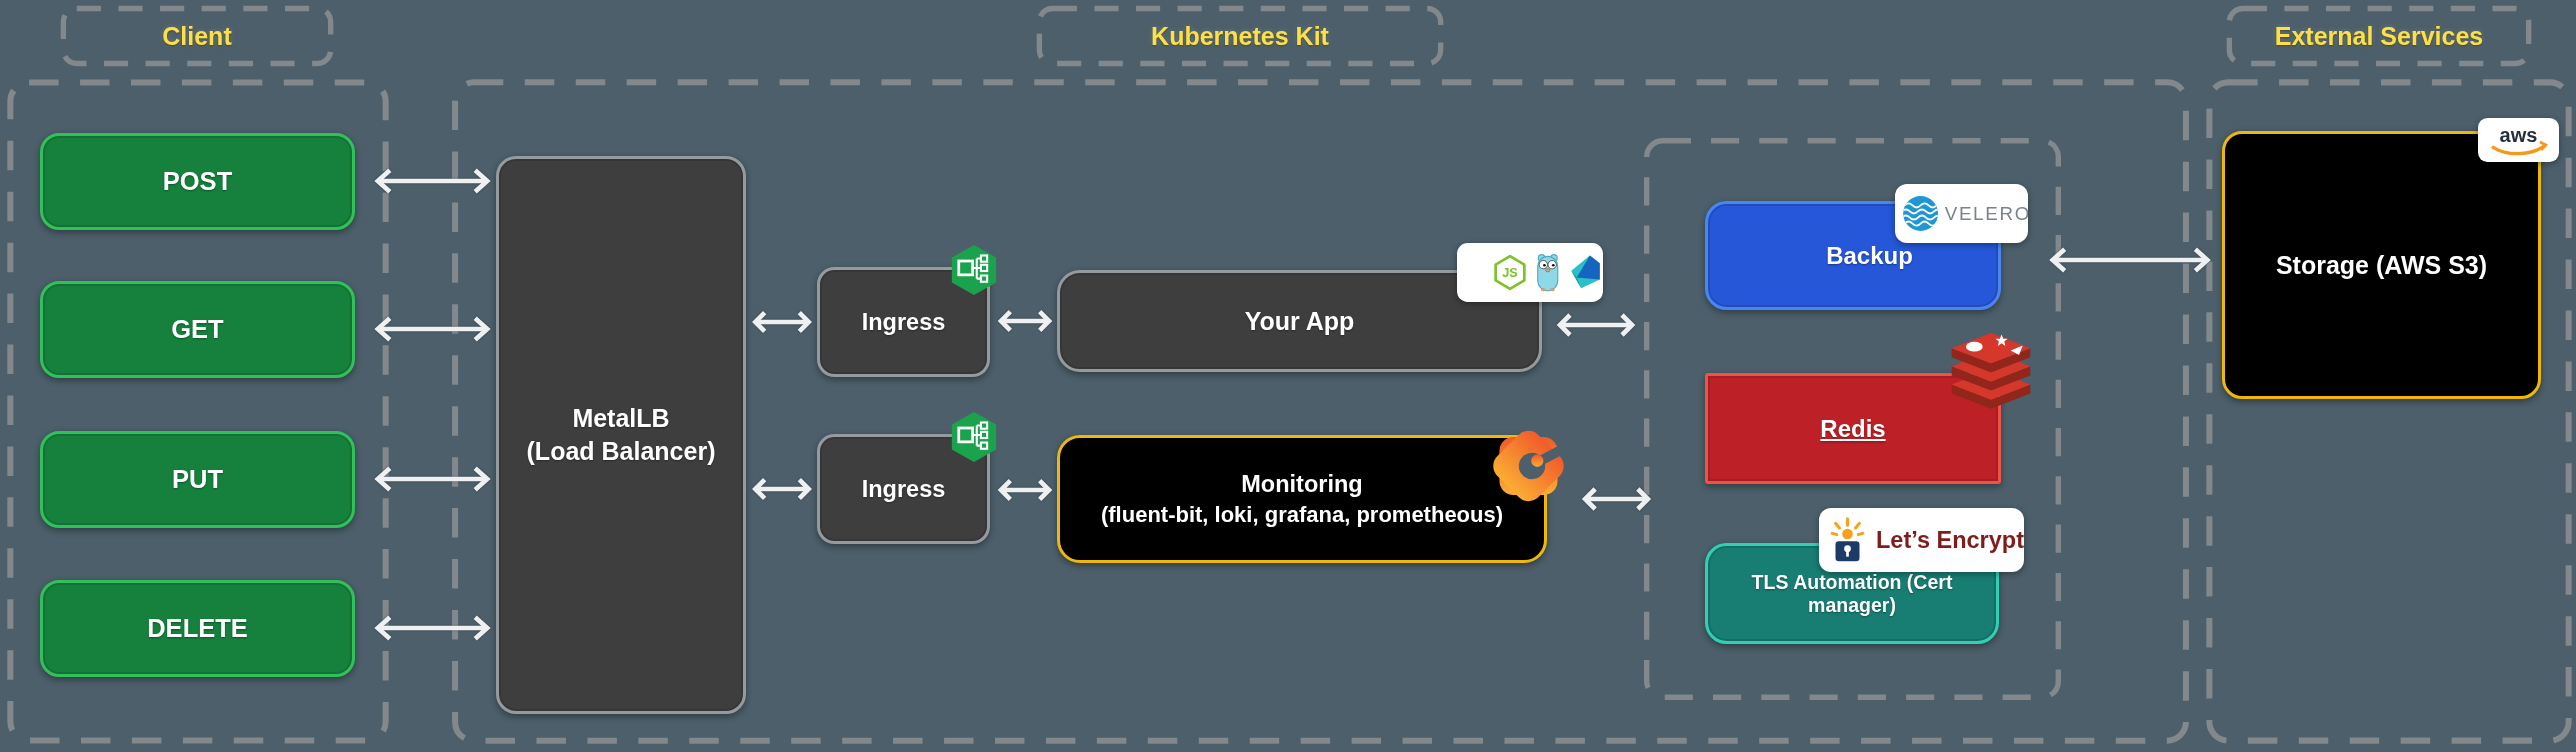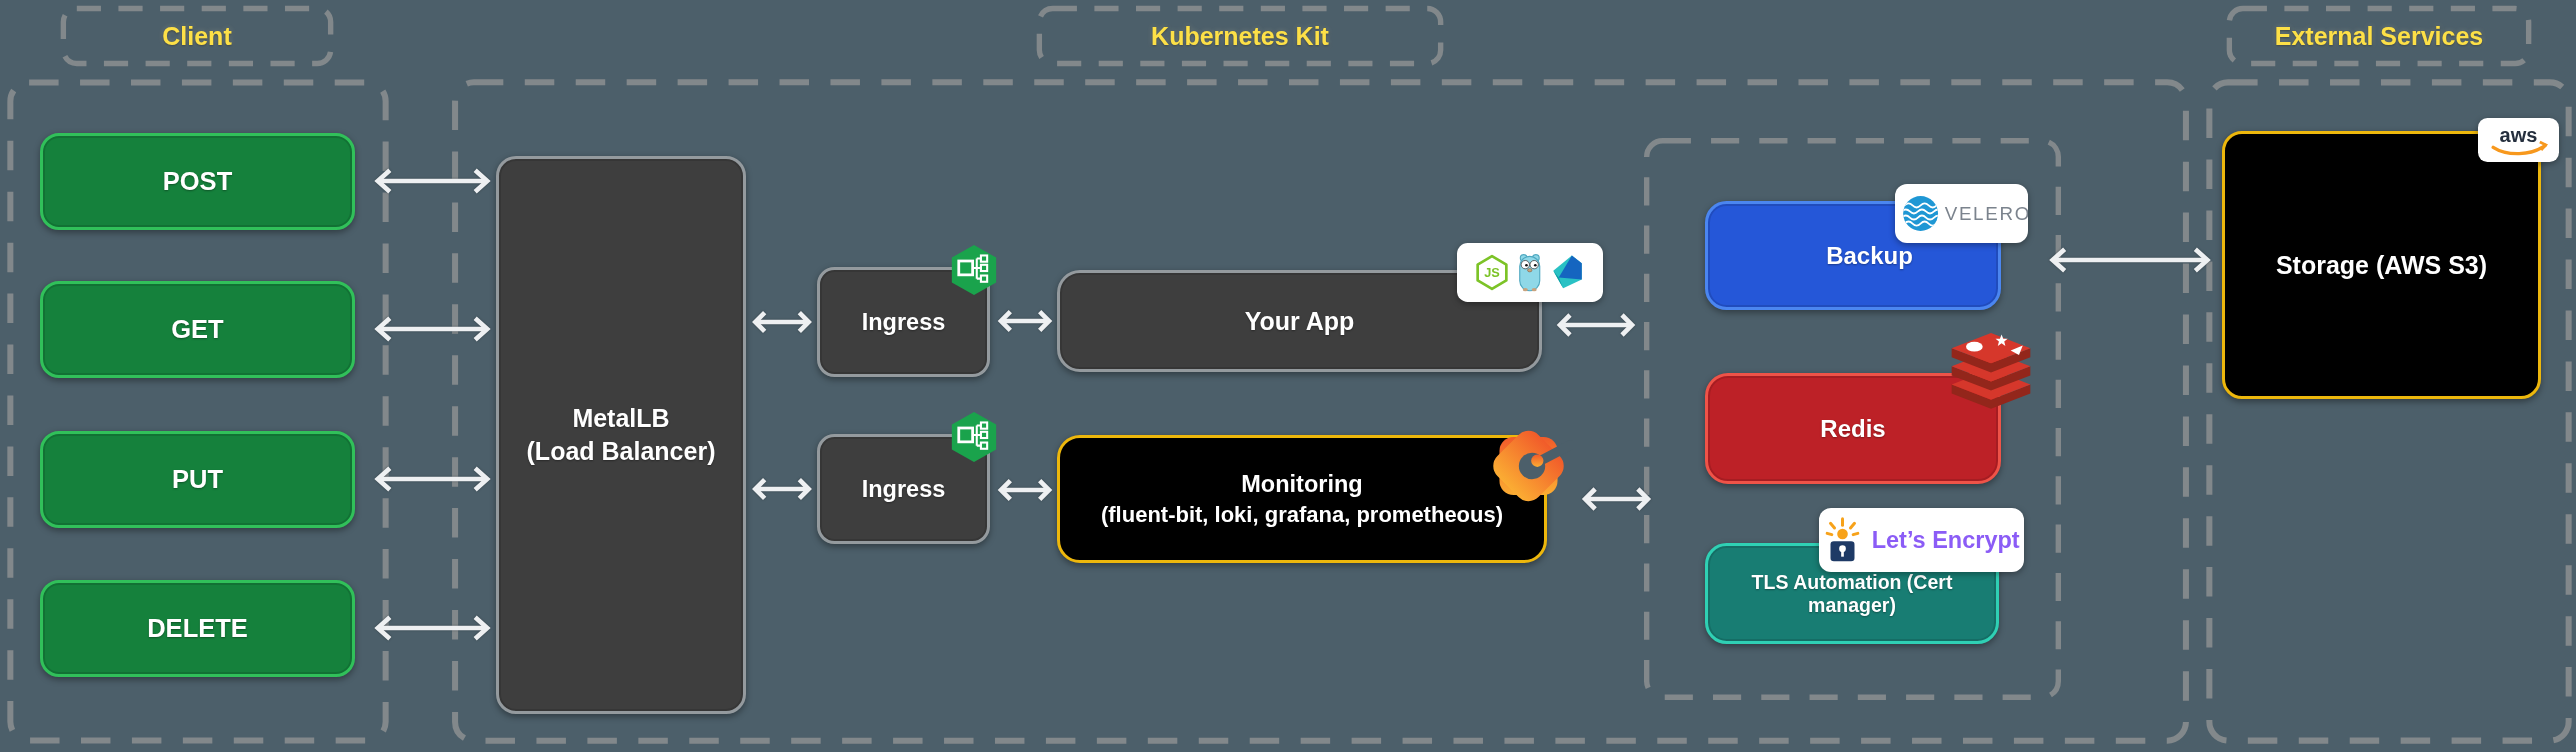--- a/index.html
+++ b/index.html
@@ -18,31 +18,31 @@
     position:absolute;display:flex;flex-direction:column;align-items:center;justify-content:center;
     text-align:center;color:#fff;font-weight:bold;box-sizing:border-box;
     box-shadow:0 2.7px 6.7px rgba(0,0,0,.35), inset 0 0 0 2px rgba(0,0,0,.12);
   }
   .box .l1{text-shadow:0 1.3px 2px rgba(0,0,0,.35);}
   .box .l2{text-shadow:0 1.3px 2px rgba(0,0,0,.35);}
   .http   {background:#15813c;border:3.4px solid #31c05a;border-radius:19px;font-size:25.5px;}
   .neutral{background:#3e3e3e;border:3.4px solid #949a9e;border-radius:20px;font-size:25px;}
   .amber  {background:#000000;border:3.4px solid #edb70c;border-radius:23px;}
   .blue   {background:#2557d8;border:3.4px solid #4b86f0;border-radius:21.5px;font-size:24px;padding-left:33px;}
-  .red    {background:#bd2127;border:3.4px solid #ef5348;border-radius:23px;font-size:24px;}
+  .red    {background:#bd2127;border:3.4px solid #ef5348;border-radius:3px;font-size:24px;text-decoration:underline;}
   .teal   {background:#187d73;border:3.4px solid #2fd0b4;border-radius:21.5px;font-size:19.5px;}
   .badge{
     position:absolute;background:#ffffff;border-radius:12px;
     box-shadow:0 2px 6.7px rgba(0,0,0,.35);
-    display:flex;align-items:center;justify-content:center;gap:8px;
+    display:flex;align-items:center;justify-content:flex-end;gap:8px;
   }
   .icon-abs{position:absolute;}
   .arrow{position:absolute;}
   .arrow svg{filter:drop-shadow(0 0.7px 1.3px rgba(40,50,56,.65));display:block;}
-  .le-text{color:#8b5cf6;font-weight:bold;font-size:23.5px;}
+  .le-text{color:#7f1d1d;font-weight:bold;font-size:23.5px;}
   .mono-center{display:flex;flex-direction:column;gap:4px;}
 </style>
 </head>
 <body>
 
 <div id="canvas">
 
   <svg class="dashbox" style="left:60px;top:5.4px;" width="274" height="62" viewBox="0 0 408 92">
       <rect x="5" y="5" width="398" height="82" rx="20" fill="none" stroke="#82888b" stroke-width="8" stroke-dasharray="36 26"></rect>
     </svg>

